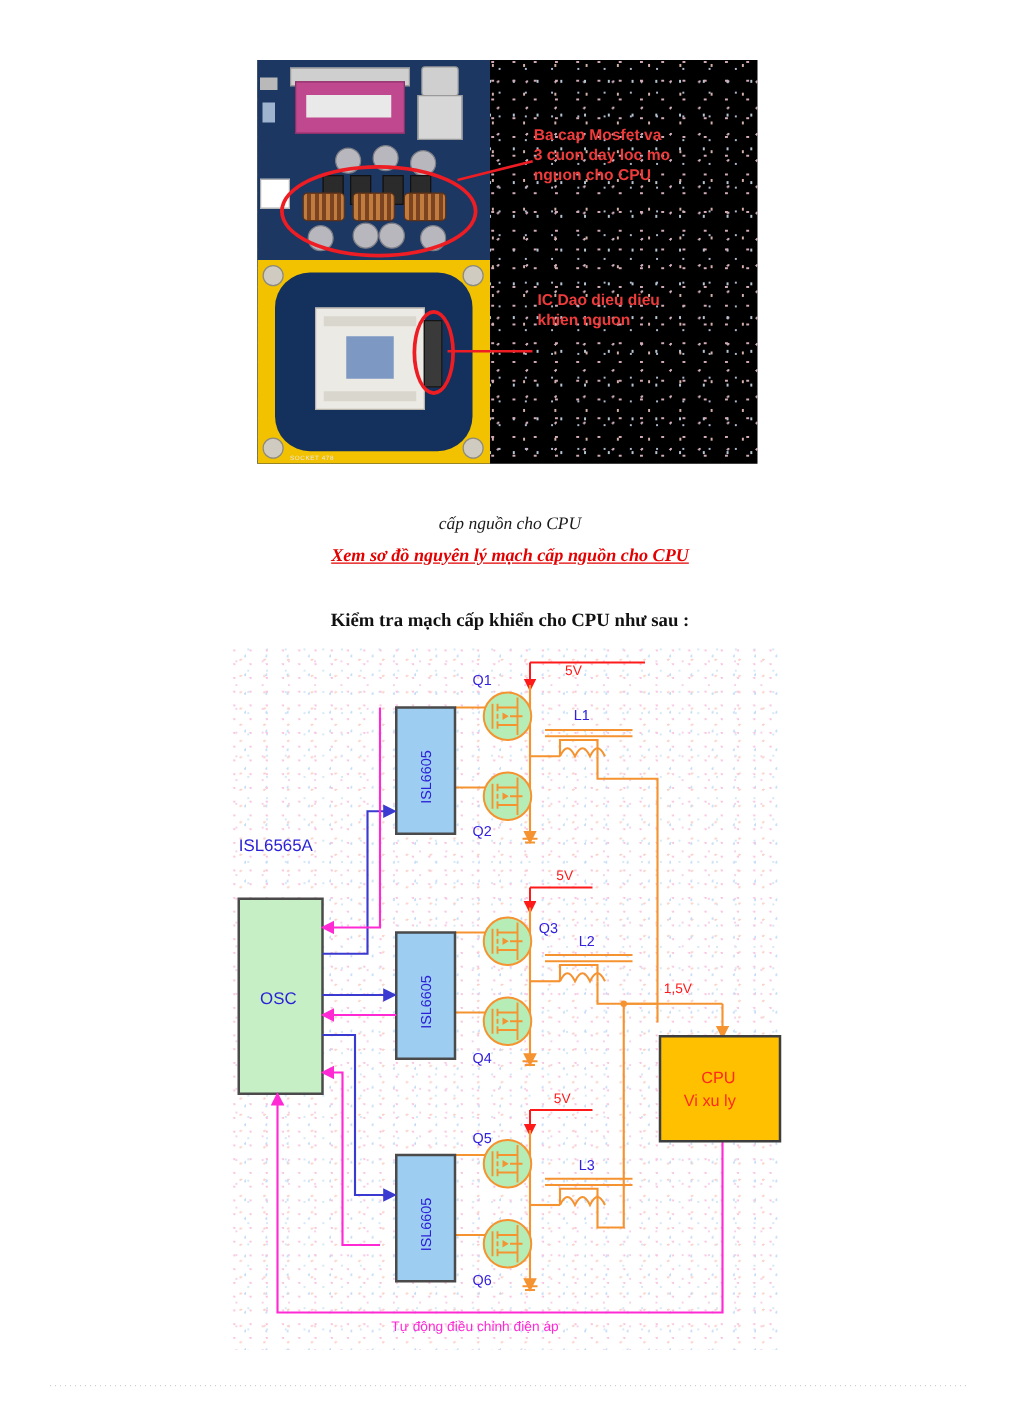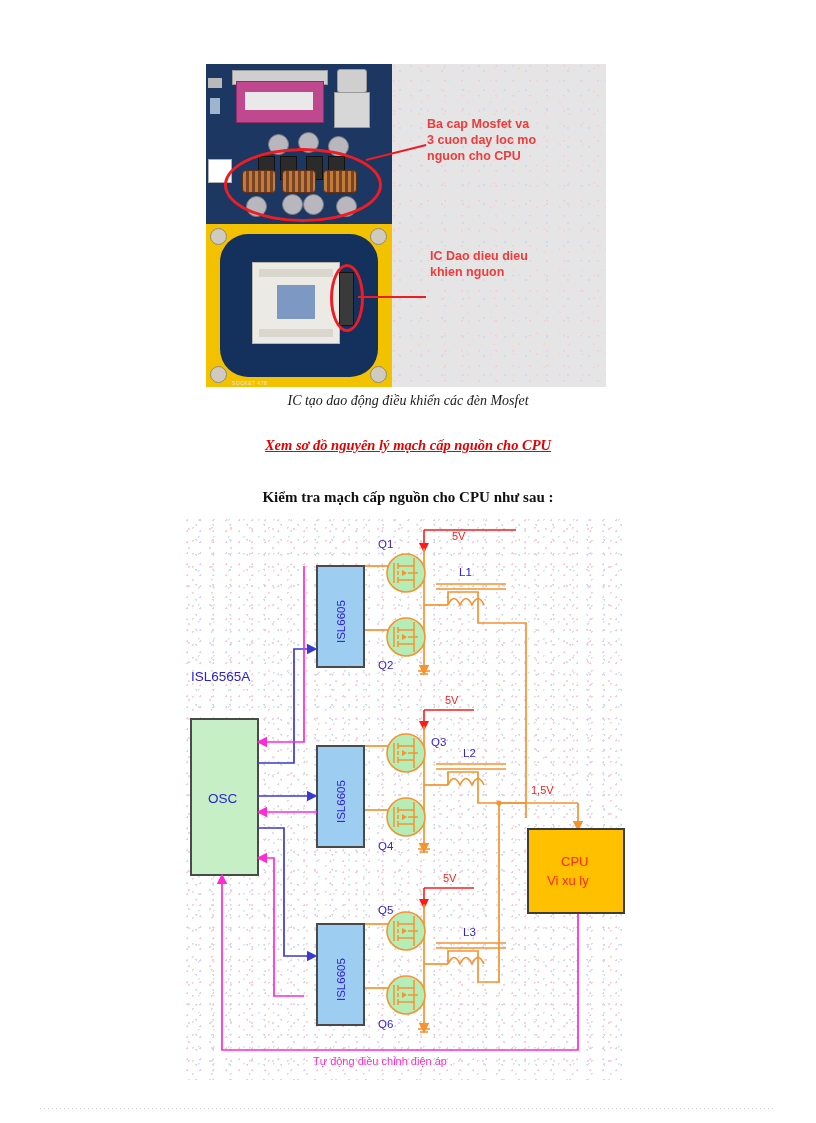--- a/index.html
+++ b/index.html
@@ -5,22 +5,22 @@
   html,body{margin:0;padding:0;}
   body{
     width:816px;height:1123px;background:#ffffff;
     font-family:"Liberation Serif", serif;
     position:relative;overflow:hidden;
   }
   .page{position:absolute;inset:0;}
 
   
   .photo-block{
-    position:absolute;left:206px;top:64px;width:400px;height:323px;
-    background:#e5e5e5;
+    position:absolute;left:206px;top:48px;width:400px;height:323px;
+    background:#000000;
   }
   .photo-noise{
     position:absolute;inset:0;
     background-image:
       radial-gradient(circle at 7% 11%, #f7c9d8 0 1px, transparent 1px),
       radial-gradient(circle at 23% 37%, #cfd9f2 0 1px, transparent 1px),
       radial-gradient(circle at 53% 19%, #f9d2c7 0 1px, transparent 1px),
       radial-gradient(circle at 79% 63%, #d6e6f7 0 1px, transparent 1px),
       radial-gradient(circle at 37% 83%, #f6cfe2 0 1px, transparent 1px);
     background-size:17px 15px,21px 19px,25px 23px,19px 27px,23px 21px;
@@ -178,27 +178,27 @@
     <div class="leader" style="left:160px;top:95px;width:62px;transform:rotate(-14deg);"></div>
     <div class="leader" style="left:152px;top:232px;width:68px;"></div>
 
     <div class="anno" style="left:221px;top:52px;">Ba cap Mosfet va
 3 cuon day loc mo
 nguon cho CPU</div>
     <div class="anno" style="left:224px;top:184px;">IC Dao dieu dieu
 khien nguon</div>
   </div>
 
-  <div class="caption" style="left:0;top:391px;">IC tạo dao động điều khiển các đèn Mosfet</div>
+  <div class="caption" style="left:0;top:410px;">cấp nguồn cho CPU</div>
 
   <div class="link-line" style="left:0;top:436px;">
     <a href="#">Xem sơ đồ nguyên lý mạch cấp nguồn cho CPU</a>
   </div>
 
-  <div class="subtitle" style="left:0;top:489px;">Kiểm tra mạch cấp nguồn cho CPU như sau :</div>
+  <div class="subtitle" style="left:0;top:489px;">Kiểm tra mạch cấp khiển cho CPU như sau :</div>
 
   <div class="schem">
     <div class="schem-noise"></div>
 
     <svg width="440" height="562" viewBox="0 0 440 562">
       <defs>
         <marker id="arrO" markerWidth="7" markerHeight="7" refX="3.2" refY="3.2" orient="auto">
           <path d="M0,0 L6.4,3.2 L0,6.4 z" fill="#f59331"></path>
         </marker>
         <marker id="arrR" markerWidth="7" markerHeight="7" refX="3.2" refY="3.2" orient="auto">

